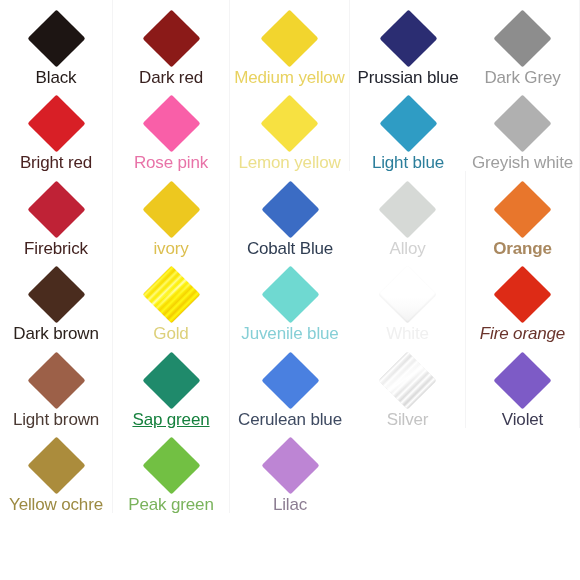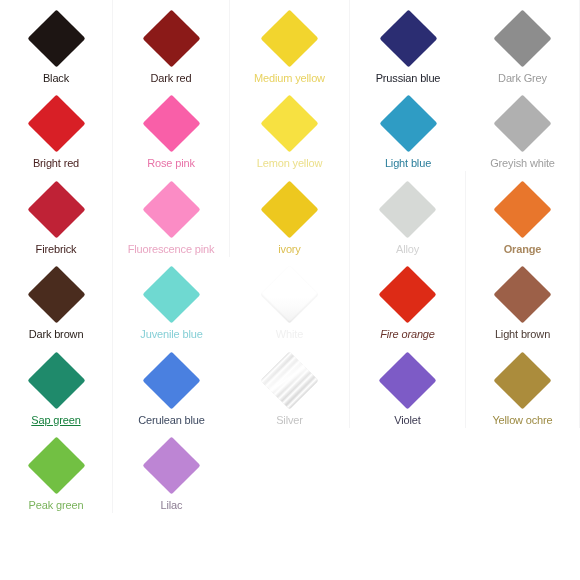--- a/index.html
+++ b/index.html
@@ -41,21 +41,21 @@
     justify-content: center;
   }
   .diamond {
     width: 41px;
     height: 41px;
     transform: rotate(45deg);
     border-radius: 2px;
   }
   .swatch-label {
     margin-top: 4px;
-    font-size: 11px;
+    font-size: 17px;
     line-height: 16px;
     text-align: center;
     white-space: nowrap;
     letter-spacing: -0.15px;
   }
 </style>
 </head>
 <body>
 
 <div id="swatch-grid">
@@ -120,47 +120,53 @@
       <div class="swatch-label" style="color: rgb(158, 158, 158);">Greyish white</div>
     </div>
     <div class="cell">
       <div class="diamond-wrap">
         <div class="diamond" style="background: rgb(191, 34, 54);"></div>
       </div>
       <div class="swatch-label" style="color: rgb(66, 33, 31);">Firebrick</div>
     </div>
     <div class="cell">
       <div class="diamond-wrap">
-        <div class="diamond" style="background: rgb(251, 140, 197);"></div>
-      </div>
-      <div class="swatch-label" style="color: rgb(233, 165, 194);">Fluorescence pink</div>
-    </div>
-    <div class="cell">
-      <div class="diamond-wrap">
         <div class="diamond" style="background: rgb(237, 200, 31);"></div>
       </div>
       <div class="swatch-label" style="color: rgb(220, 191, 80);">ivory</div>
     </div>
+    <div class="cell last-col">
+      <div class="diamond-wrap">
+        <div class="diamond" style="background: rgb(59, 108, 196);"></div>
+      </div>
+      <div class="swatch-label" style="color: rgb(47, 61, 82);">Cobalt Blue</div>
+    </div>
     <div class="cell">
       <div class="diamond-wrap">
         <div class="diamond" style="background: rgb(214, 217, 214);"></div>
       </div>
       <div class="swatch-label" style="color: rgb(210, 210, 210);">Alloy</div>
     </div>
     <div class="cell">
       <div class="diamond-wrap">
         <div class="diamond" style="background: rgb(232, 118, 44);"></div>
       </div>
       <div class="swatch-label" style="color: rgb(169, 136, 95); font-weight: bold;">Orange</div>
     </div>
     <div class="cell">
       <div class="diamond-wrap">
         <div class="diamond" style="background: rgb(74, 44, 30);"></div>
       </div>
       <div class="swatch-label" style="color: rgb(44, 34, 29);">Dark brown</div>
+    </div>
+    <div class="cell">
+      <div class="diamond-wrap">
+        <div class="diamond" style="background: repeating-linear-gradient(90deg, rgb(232, 197, 28) 0px, rgb(255, 244, 168) 2px, rgb(232, 197, 28) 4px, rgb(212, 174, 12) 6px), linear-gradient(100deg, rgb(217, 171, 16) 0%, rgb(251, 239, 142) 45%, rgb(227, 191, 20) 60%, rgb(199, 155, 8) 100%); background-blend-mode: overlay;"></div>
+      </div>
+      <div class="swatch-label" style="color: rgb(221, 208, 122);">Gold</div>
     </div>
     <div class="cell last-col">
       <div class="diamond-wrap">
         <div class="diamond" style="background: rgb(111, 217, 209);"></div>
       </div>
       <div class="swatch-label" style="color: rgb(134, 207, 214);">Juvenile blue</div>
     </div>
     <div class="cell">
       <div class="diamond-wrap">
         <div class="diamond" style="background: linear-gradient(135deg, rgb(255, 255, 255) 0%, rgb(255, 255, 255) 55%, rgb(251, 251, 251) 72%, rgb(242, 242, 242) 100%); box-shadow: rgba(0, 0, 0, 0.055) -1px -1px 2px inset, rgba(0, 0, 0, 0.05) 0px 0px 1px;"></div>

